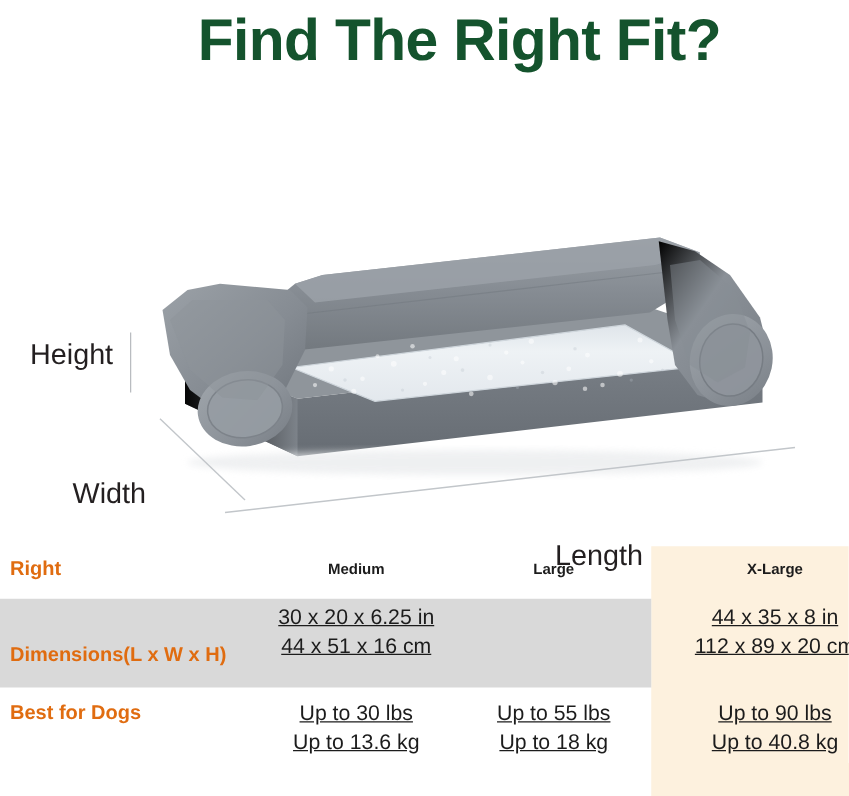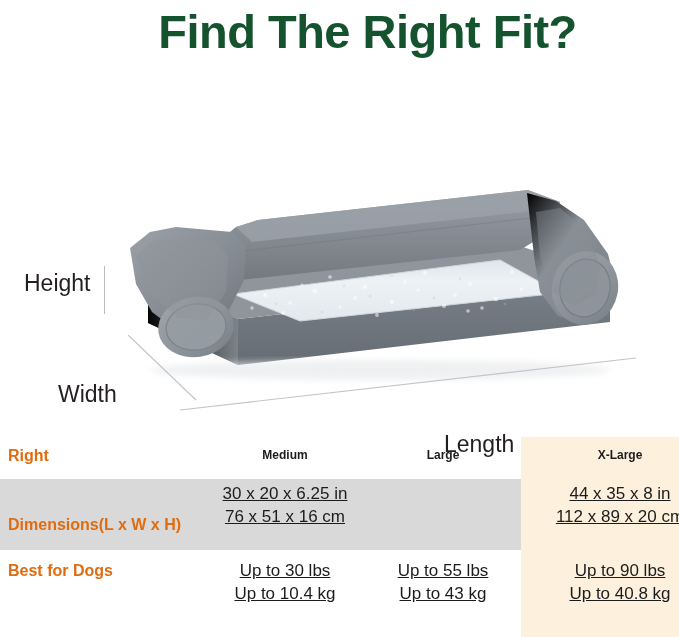--- a/index.html
+++ b/index.html
@@ -275,34 +275,34 @@
   <div class="tbl-cell row-label" id="label-size">Right</div>
 
   <div class="tbl-cell col-head c-med r-head">Medium</div>
   <div class="tbl-cell col-head c-lrg r-head">Large</div>
   <div class="tbl-cell col-head c-xlg r-head">X-Large</div>
 
   <div class="tbl-cell row-label" id="label-dimensions">Dimensions(L x W x H)</div>
 
   <div class="tbl-cell val c-med r-dim">
     <div>30 x 20 x 6.25 in</div>
-    <div>76 x 51 x 16 cm</div>
+    <div>44 x 51 x 16 cm</div>
   </div>
   <div class="tbl-cell val c-xlg r-dim">
     <div>44 x 35 x 8 in</div>
     <div>112 x 89 x 20 cm</div>
   </div>
 
   <div class="tbl-cell row-label" id="label-dogs">Best for Dogs</div>
 
   <div class="tbl-cell val c-med r-dogs">
     <div>Up to 30 lbs</div>
-    <div>Up to 10.4 kg</div>
+    <div>Up to 13.6 kg</div>
   </div>
   <div class="tbl-cell val c-lrg r-dogs">
     <div>Up to 55 lbs</div>
-    <div>Up to 43 kg</div>
+    <div>Up to 18 kg</div>
   </div>
   <div class="tbl-cell val c-xlg r-dogs">
     <div>Up to 90 lbs</div>
     <div>Up to 40.8 kg</div>
   </div>
 </div>
 
 </body></html>

